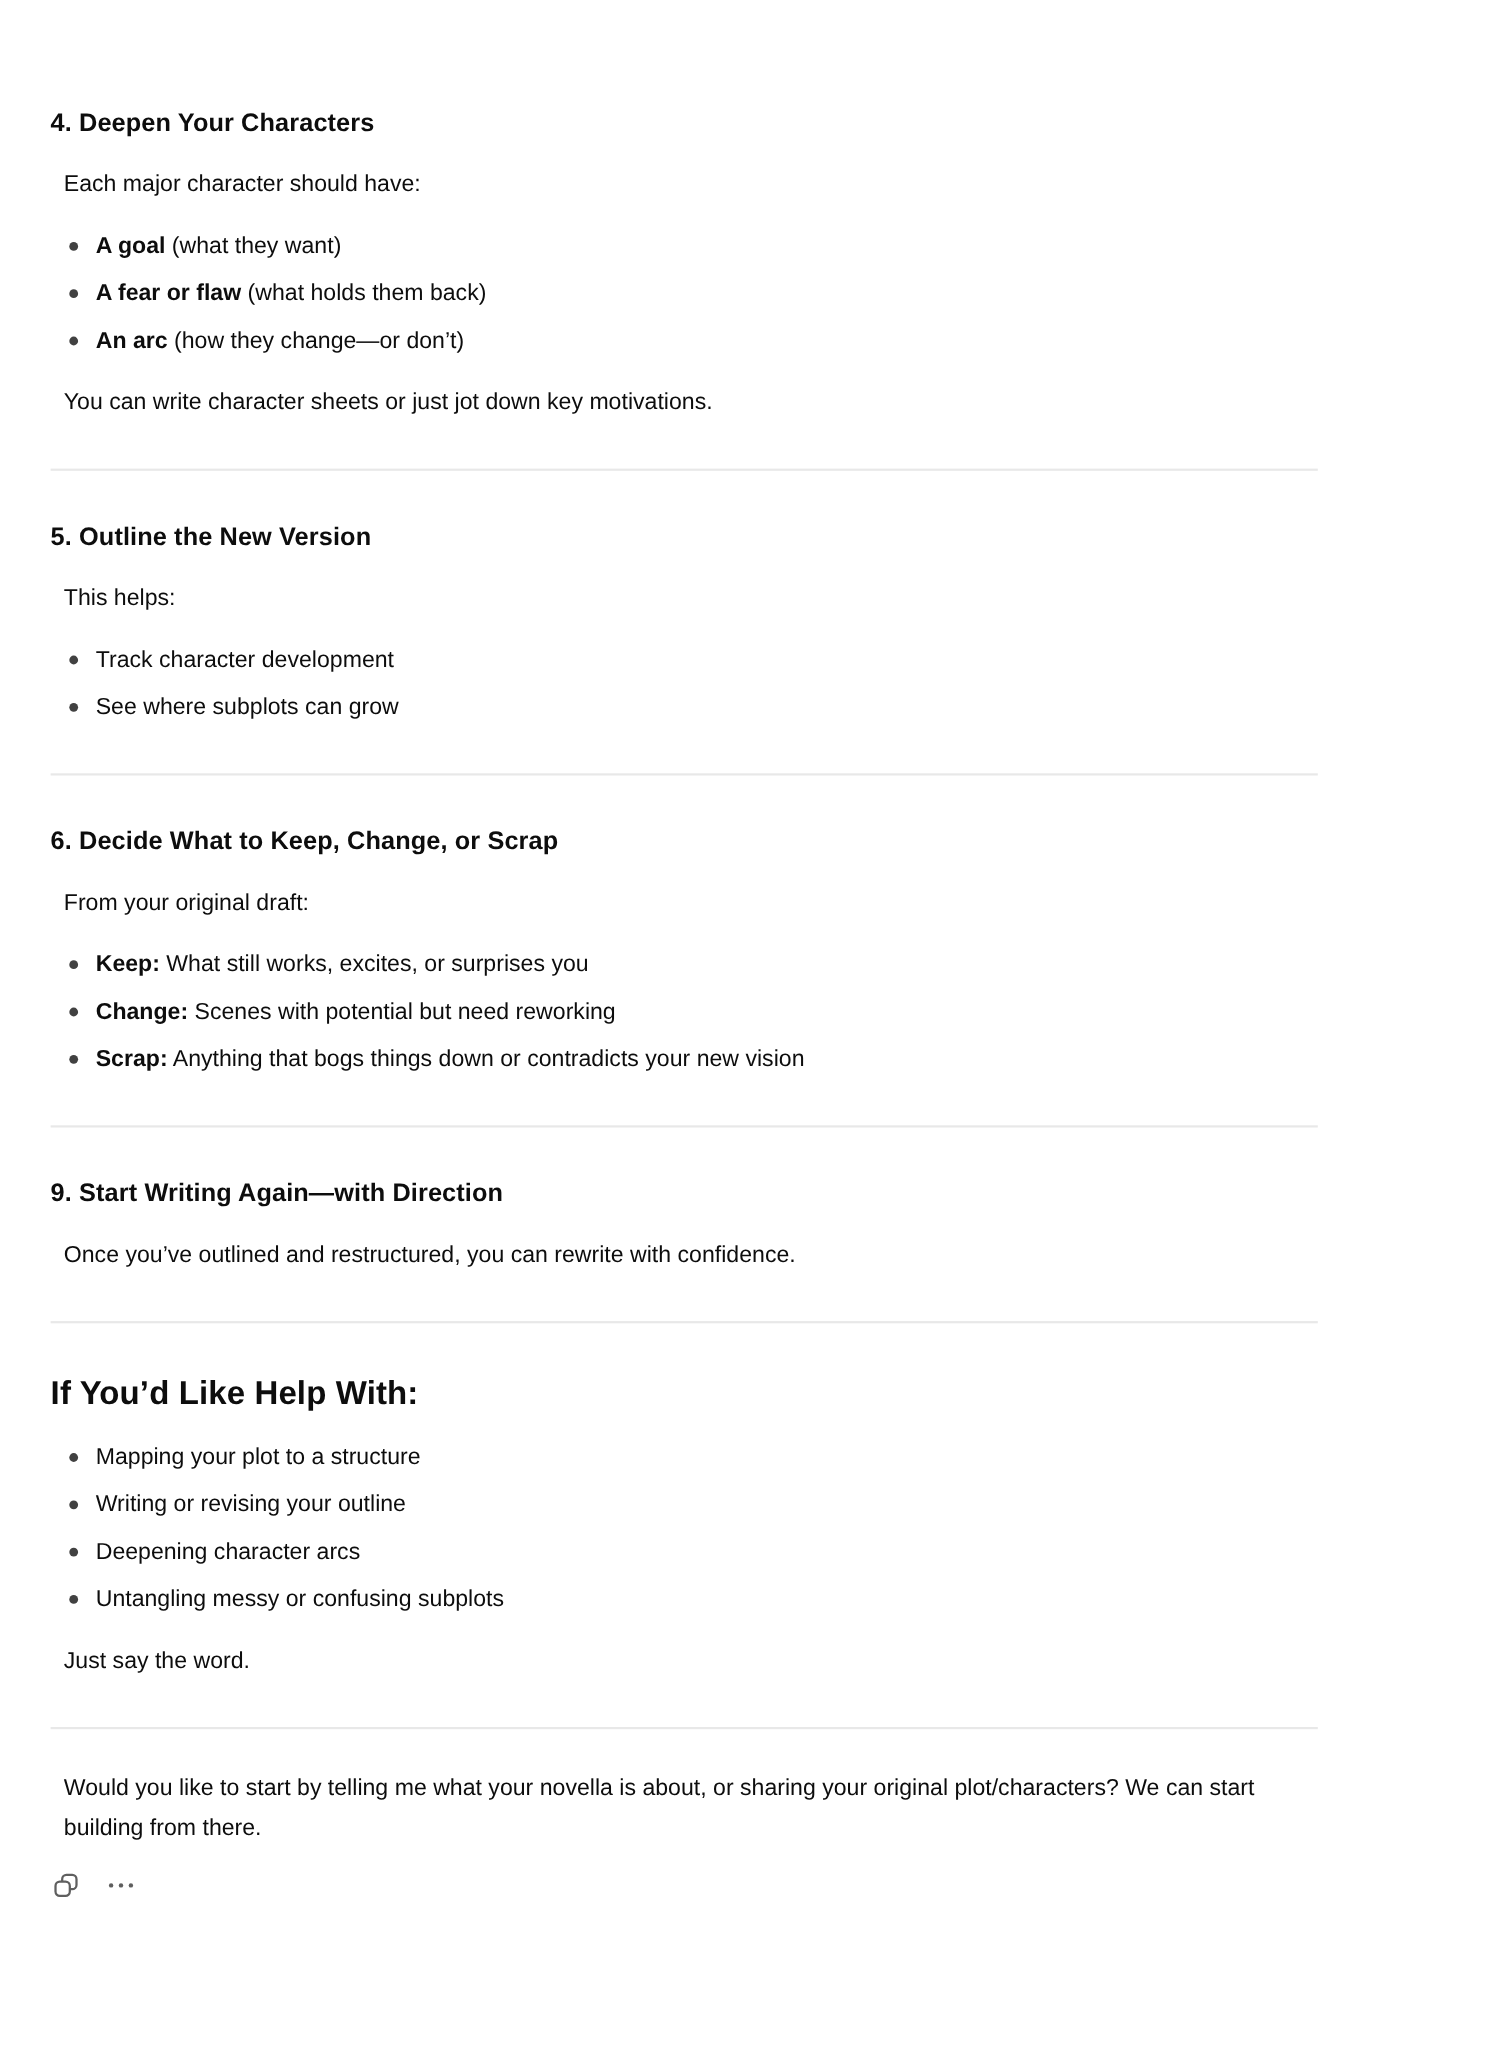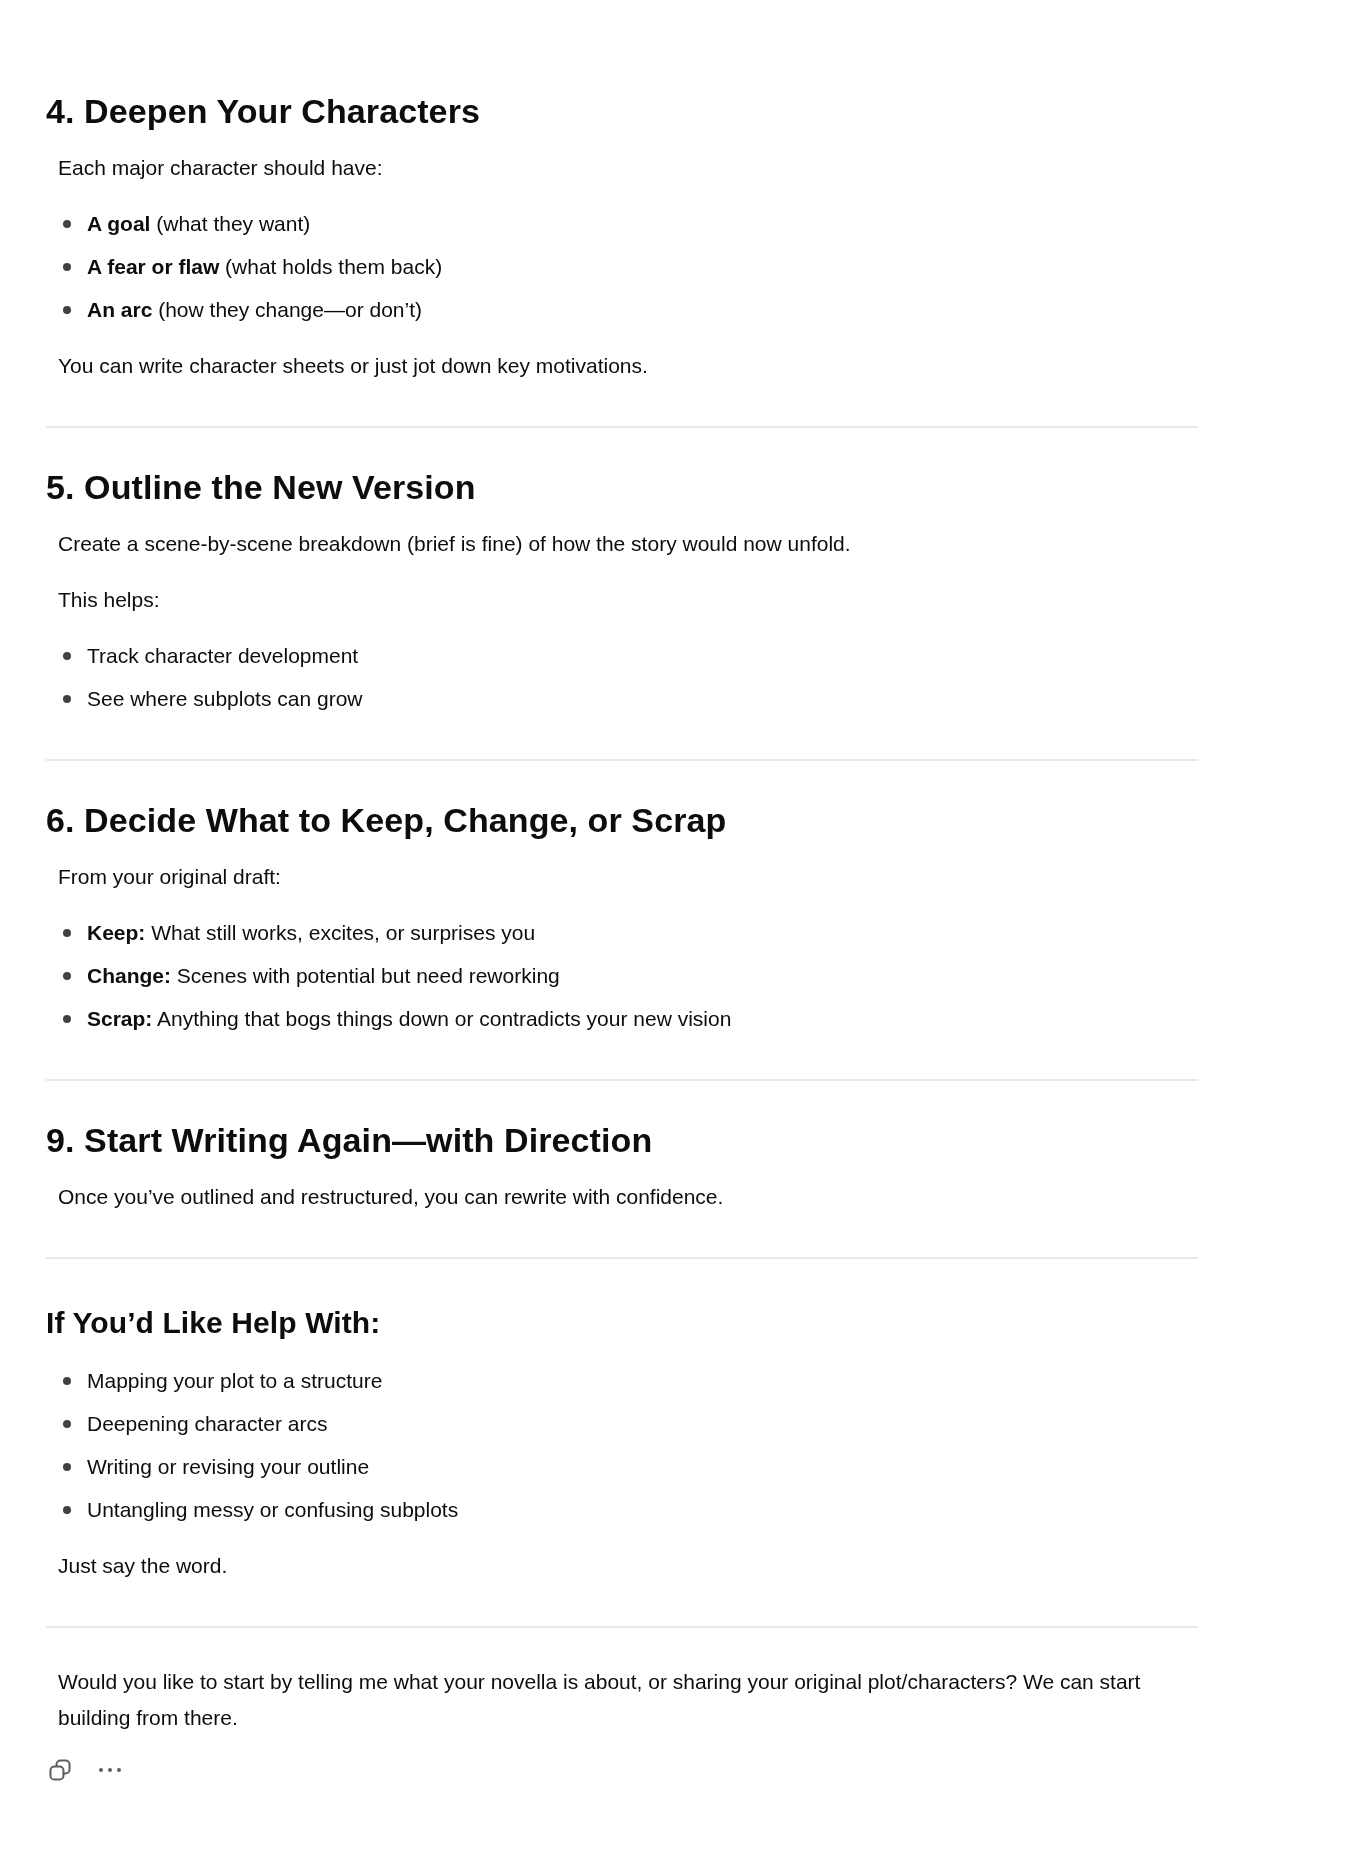--- a/index.html
+++ b/index.html
@@ -12,21 +12,21 @@
     color: #0d0d0d;
     overflow: hidden;
   }
   .msg {
     padding: 52px 170px 40px 46px;
     font-size: 21px;
     line-height: 36px;
   }
   .msg > :first-child { margin-top: 0; }
   h3 {
-    font-size: 34px;
+    font-size: 23px;
     line-height: 34px;
     font-weight: 700;
     margin: 42px 0 22px;
     letter-spacing: 0.1px;
   }
   h2 {
     font-size: 30px;
     line-height: 40px;
     font-weight: 700;
     margin: 44px 0 20px;
@@ -105,21 +105,20 @@
       <li><strong>A fear or flaw</strong><span> (what holds them back)</span></li>
       <li><strong>An arc</strong><span> (how they change—or don’t)</span></li>
     </ul>
     <p>You can write character sheets or just jot down key motivations.</p>
   </section>
 
   <hr>
 
   <section>
     <h3>5. Outline the New Version</h3>
-    <p>Create a scene-by-scene breakdown (brief is fine) of how the story would now unfold.</p>
     <p>This helps:</p>
     <ul>
       <li>Track character development</li>
       <li>See where subplots can grow</li>
     </ul>
   </section>
 
   <hr>
 
   <section>
@@ -138,22 +137,22 @@
     <h3>9. Start Writing Again—with Direction</h3>
     <p>Once you’ve outlined and restructured, you can rewrite with confidence.</p>
   </section>
 
   <hr>
 
   <section>
     <h2>If You’d Like Help With:</h2>
     <ul>
       <li>Mapping your plot to a structure</li>
+      <li>Writing or revising your outline</li>
       <li>Deepening character arcs</li>
-      <li>Writing or revising your outline</li>
       <li>Untangling messy or confusing subplots</li>
     </ul>
     <p>Just say the word.</p>
   </section>
 
   <hr>
 
   <section>
     <p>Would you like to start by telling me what your novella is about, or sharing your original plot/characters? We can start building from there.</p>
   </section>

